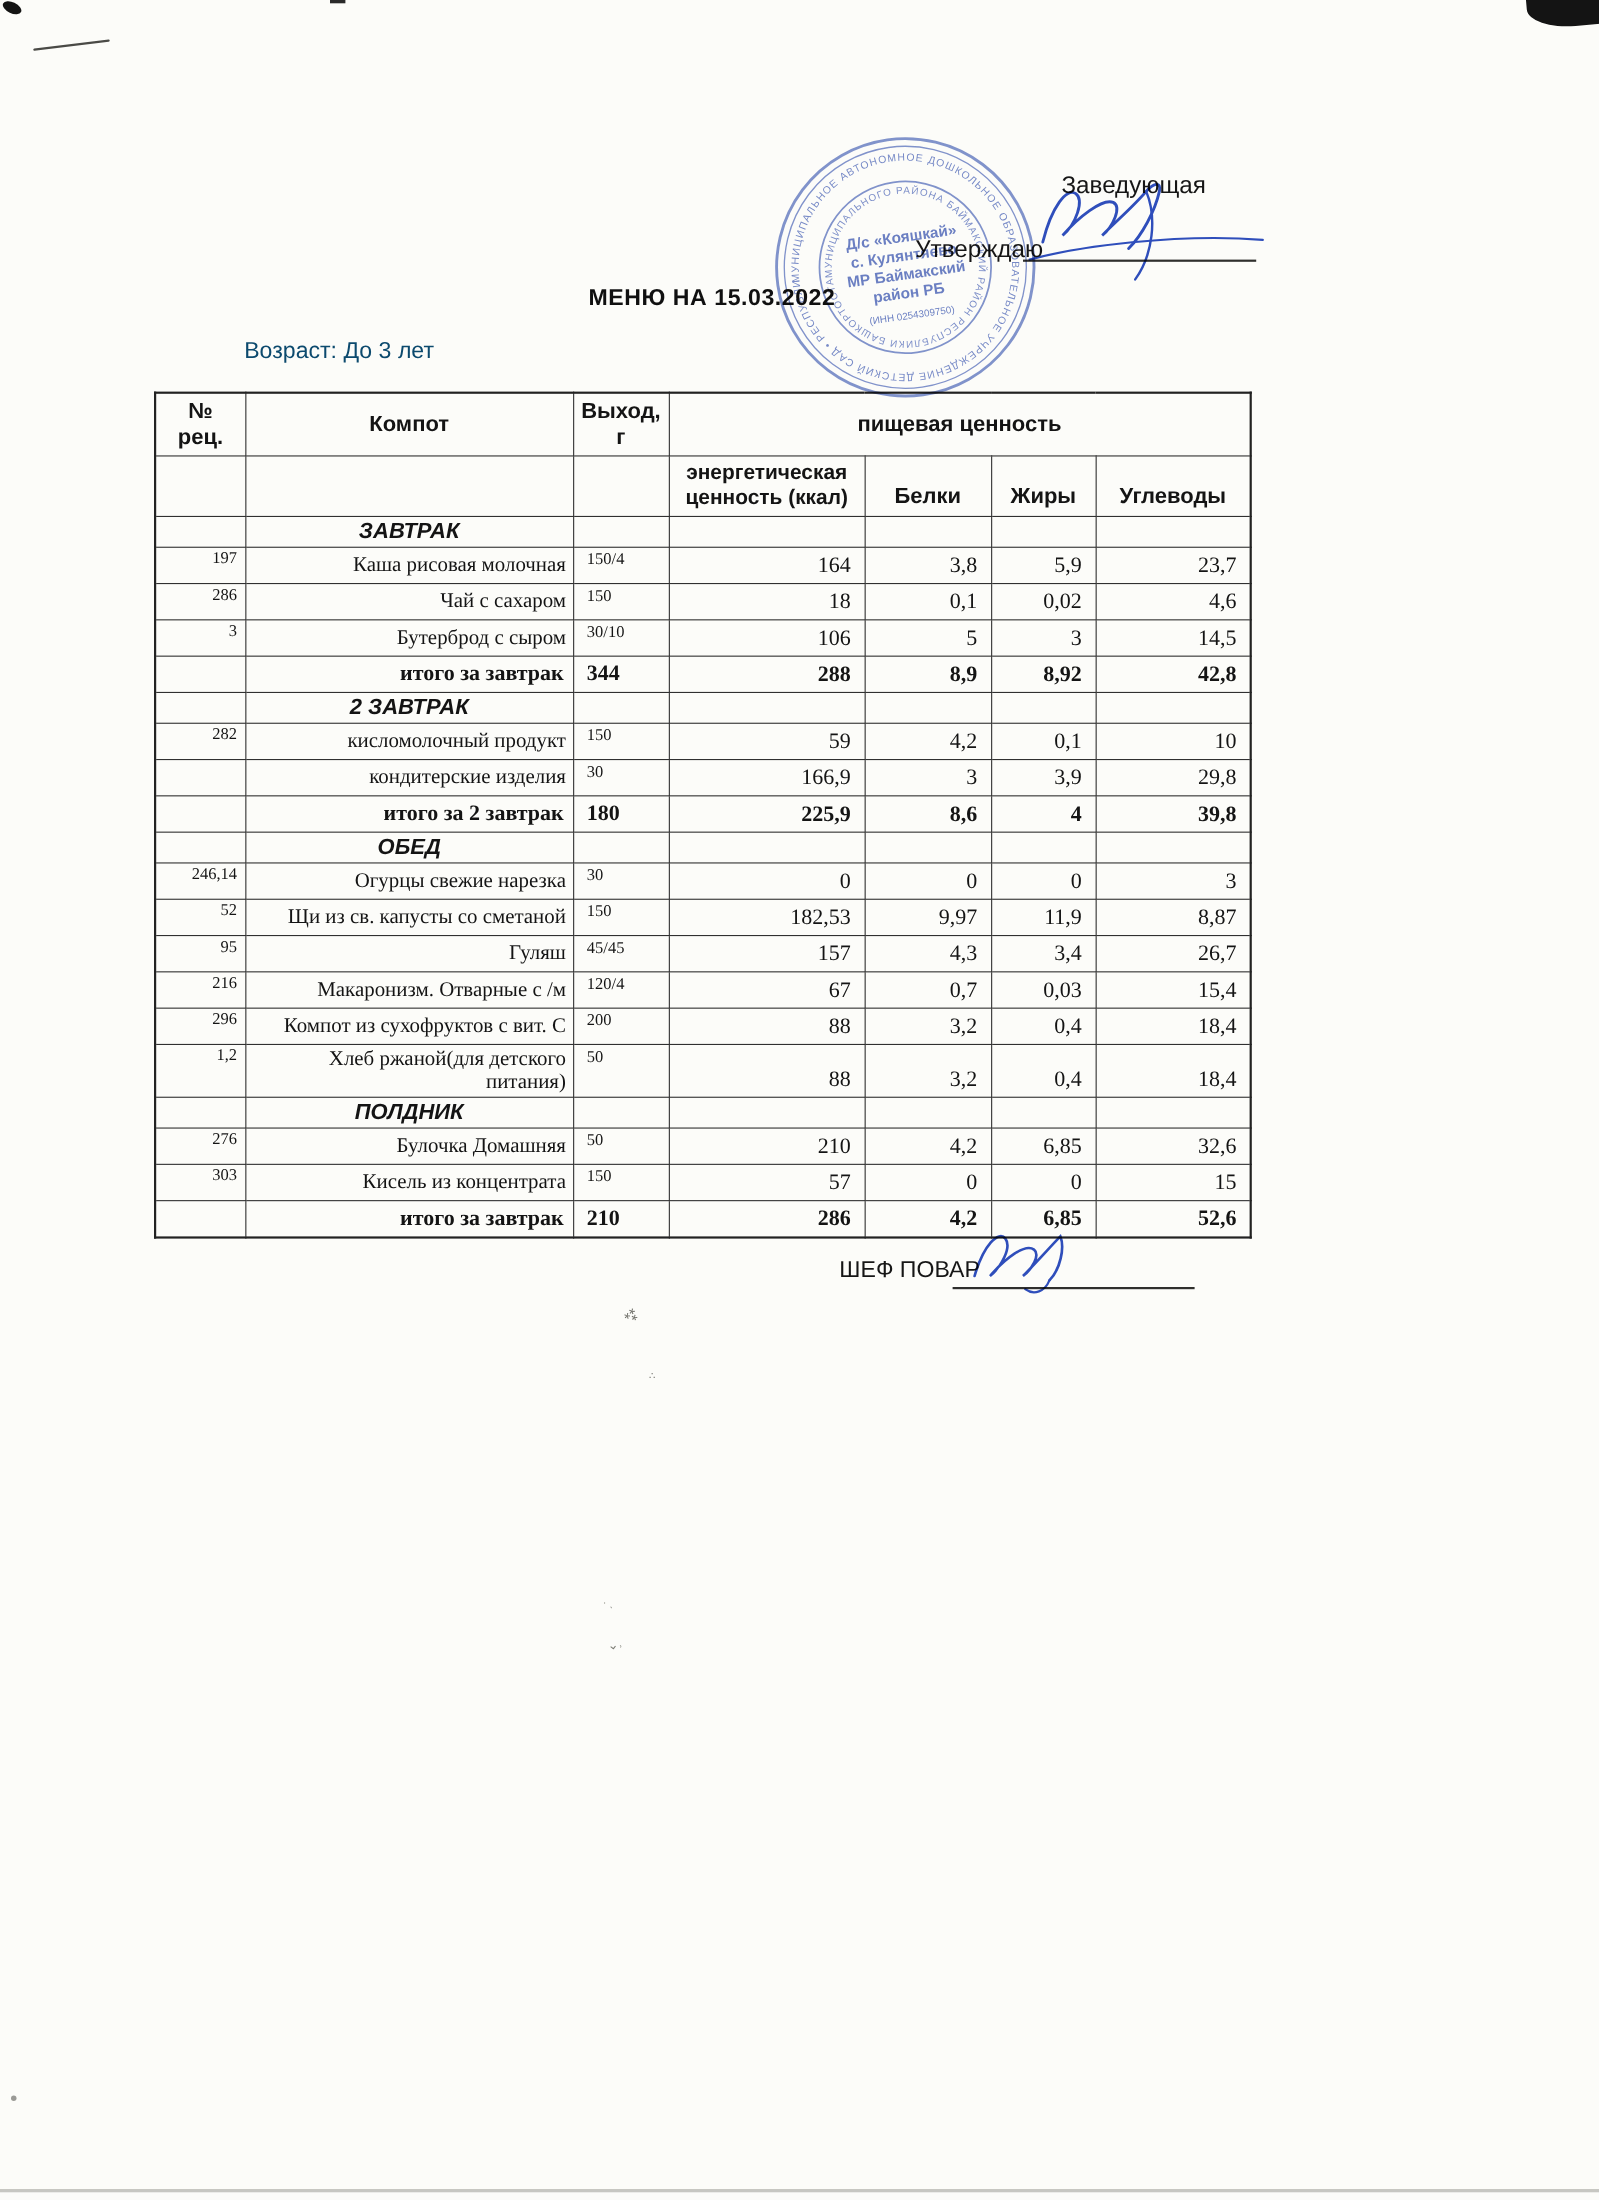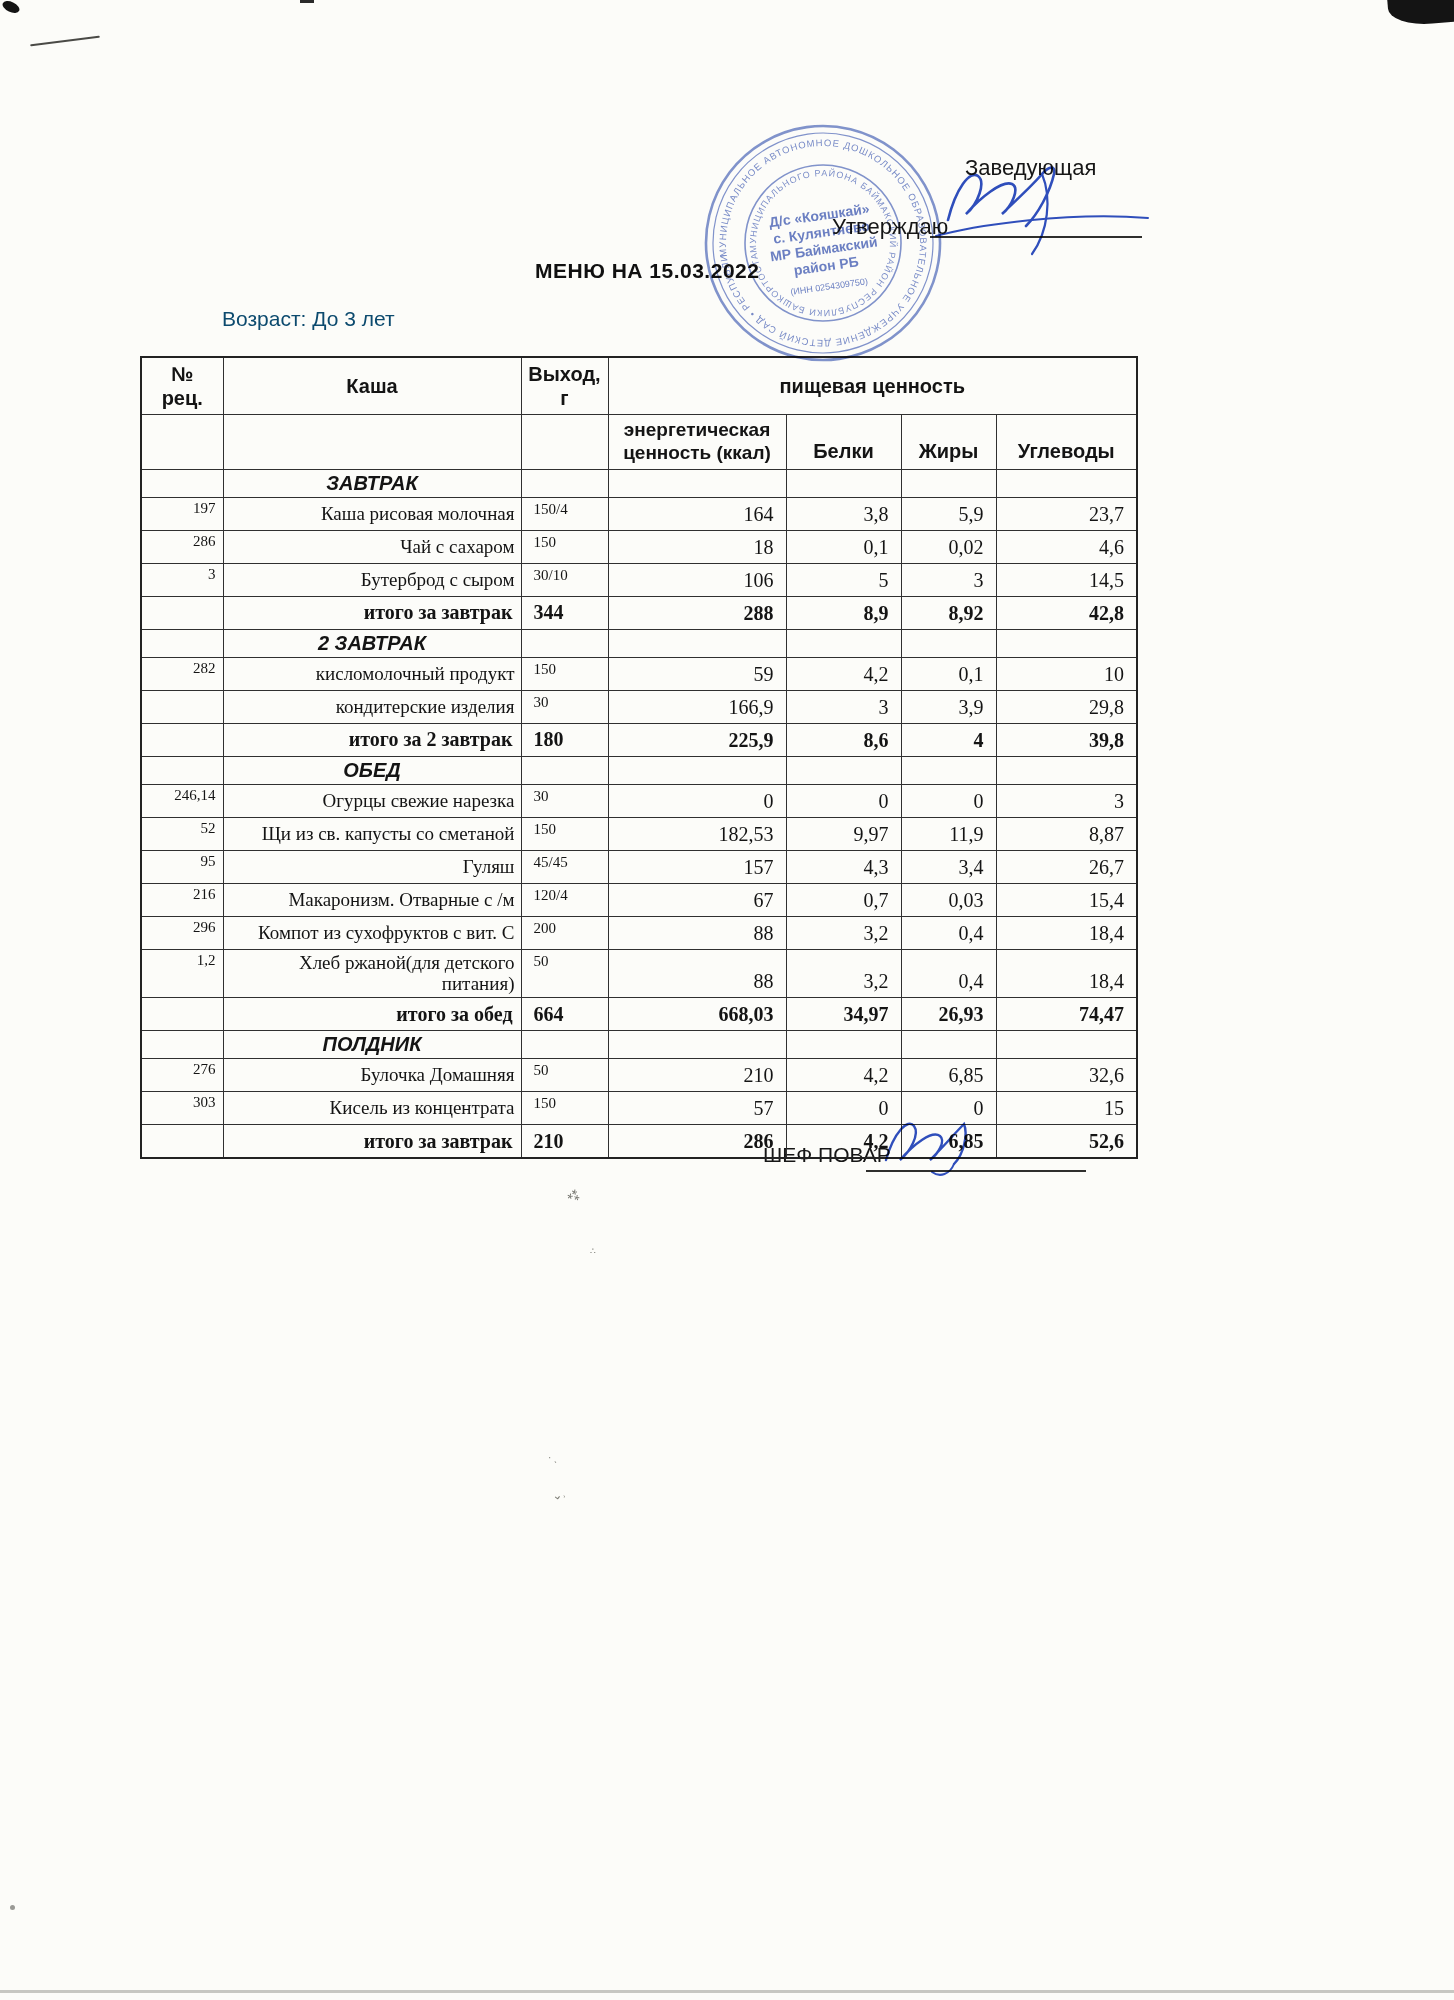--- a/index.html
+++ b/index.html
@@ -140,21 +140,21 @@
         <col style="width:87px">
       <col style="width:178px">
         <col style="width:115px">
         <col style="width:95px">
         <col style="width:141px">
     </colgroup>
     <thead>
       <tr class="h1">
         <th>№
 рец.</th>
-        <th>Каша</th>
+        <th>Компот</th>
         <th>Выход,
 г</th>
         <th colspan="4">пищевая ценность</th>
       </tr>
       <tr class="h2">
         <th></th>
         <th></th>
         <th></th>
         <th class="th-energy">энергетическая ценность (ккал)</th>
         <th class="th-nutrient">Белки</th>
@@ -300,29 +300,20 @@
         </tr>
         <tr class="row-dish">
           <td class="c-num">1,2</td>
           <td class="c-dish">Хлеб ржаной(для детского питания)</td>
           <td class="c-out">50</td>
           <td class="c-val">88</td>
           <td class="c-val">3,2</td>
           <td class="c-val">0,4</td>
           <td class="c-val">18,4</td>
         </tr>
-        <tr class="row-total">
-          <td class="c-num"></td>
-          <td class="c-dish total-label">итого за обед</td>
-          <td class="c-out">664</td>
-          <td class="c-val">668,03</td>
-          <td class="c-val">34,97</td>
-          <td class="c-val">26,93</td>
-          <td class="c-val">74,47</td>
-        </tr>
         <tr class="row-section">
           <td class="c-num"></td>
           <td class="c-dish section-label">ПОЛДНИК</td>
           <td class="c-out"></td>
           <td class="c-val"></td>
           <td class="c-val"></td>
           <td class="c-val"></td>
           <td class="c-val"></td>
         </tr>
         <tr class="row-dish">

